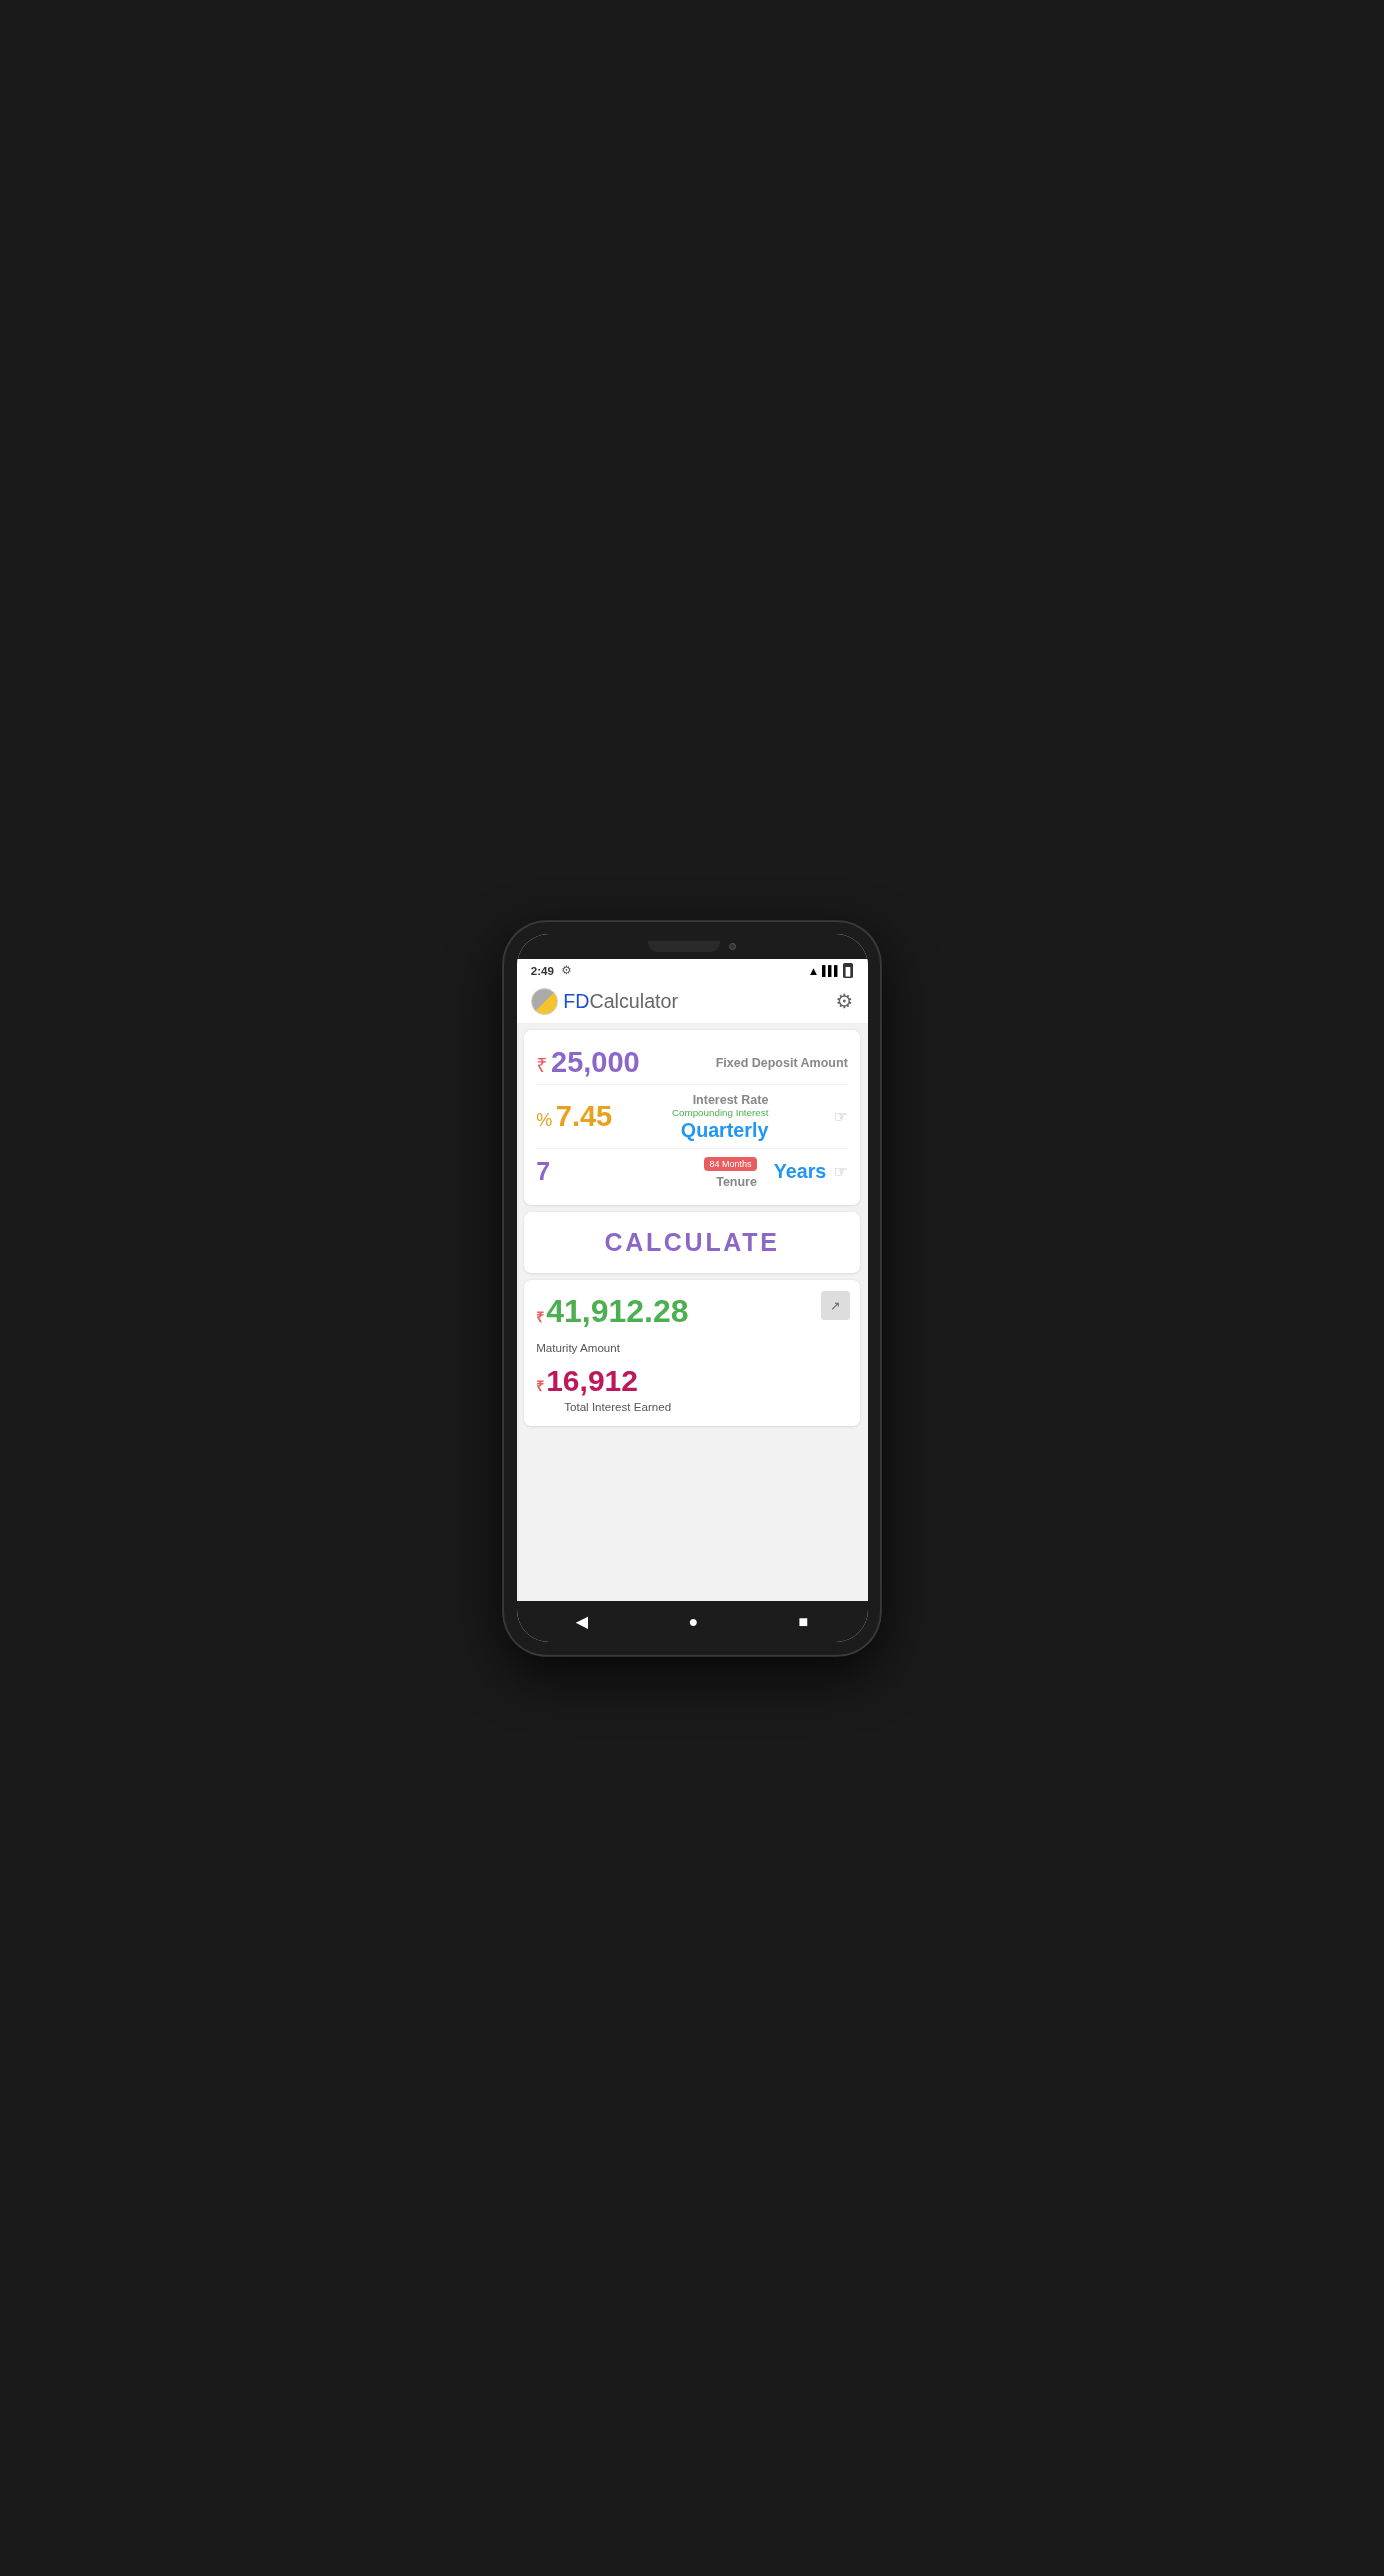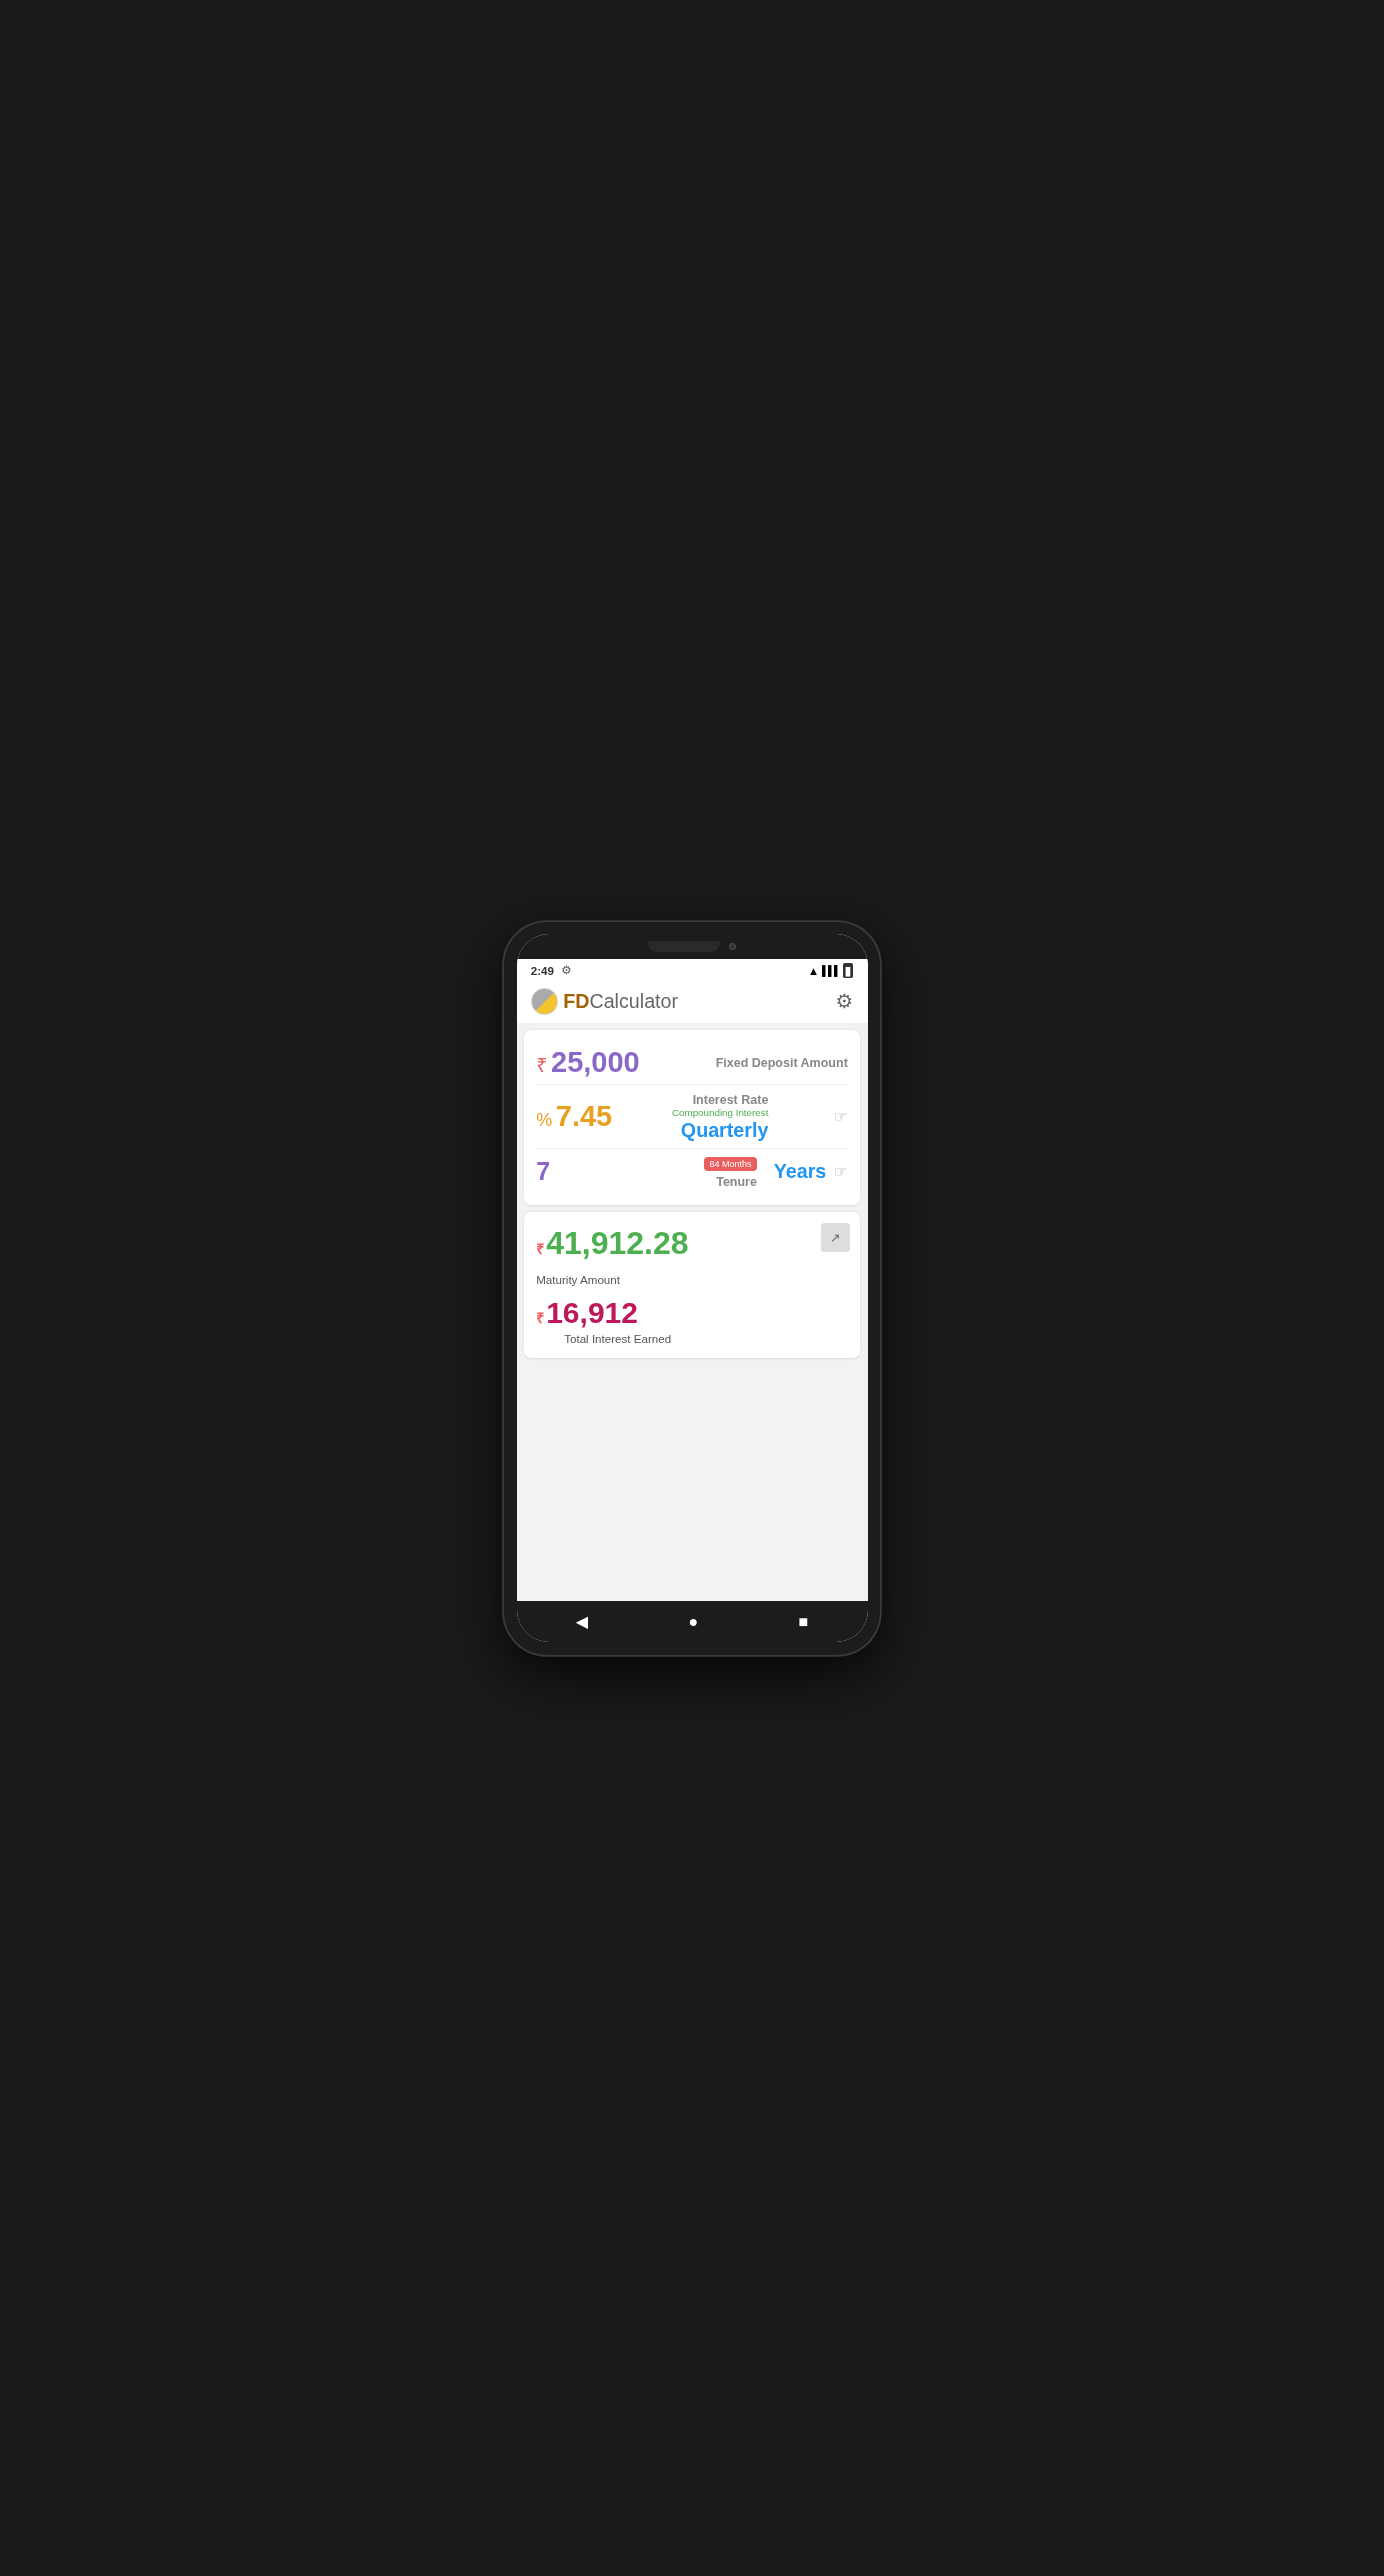--- a/index.html
+++ b/index.html
@@ -109,22 +109,22 @@
       background: linear-gradient(135deg, #aaa 50%, #f4c430 50%);
       border: 1.8px solid #ccc;
     }
 
     .app-bar-title {
       font-size: 19.7px;
       color: #666;
     }
 
     .app-bar-title span.fd {
-      font-weight: bold;
-      color: #a16207;
+      font-weight: normal;
+      color: #1d4ed8;
     }
 
     .app-bar-settings {
       font-size: 19.7px;
       color: #666;
     }
 
     
     .main-content {
       flex: 1;
@@ -423,20 +423,23 @@
               <br>
               <span class="field-label">Tenure</span>
             </div>
             <span class="field-value-blue" style="margin-left:15px;">Years</span>
             <span class="touch-icon">☞</span>
           </div>
         </div>
 
       </div>
 
+      <div class="calculate-card">
+        <button class="calculate-btn">CALCULATE</button>
+      </div>
 
       <div class="results-card">
         <button class="share-btn">
           <span style="font-size:12.5px; color:#666;">↗</span>
         </button>
 
         <div class="maturity-amount">
           <span class="rupee-small">₹</span>
           <span class="amount-large">41,912.28</span>
         </div>

